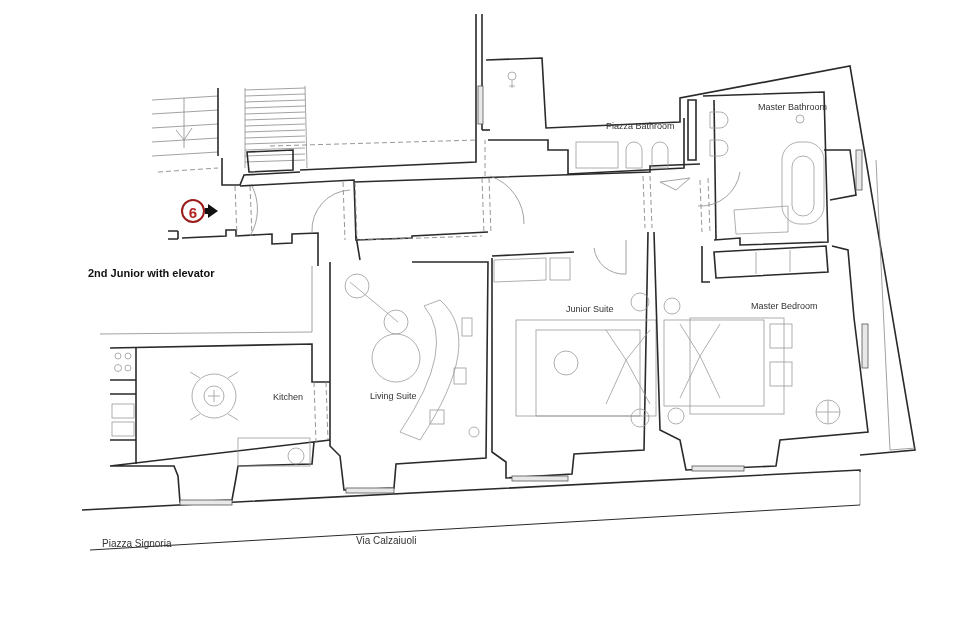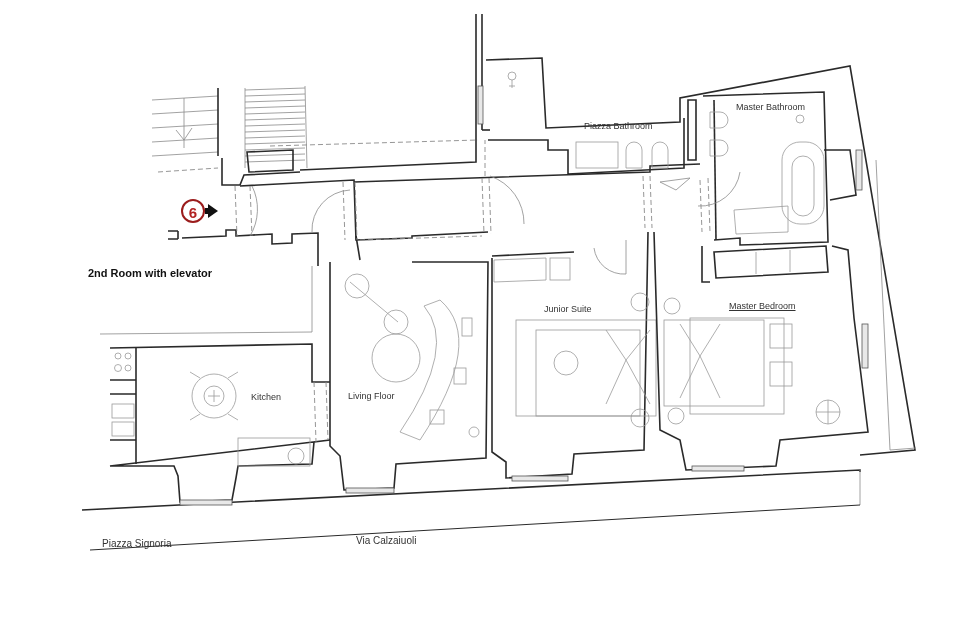--- a/index.html
+++ b/index.html
@@ -3,21 +3,21 @@
 <meta charset="utf-8">
 <style>
   html,body{margin:0;padding:0;background:#ffffff;}
   body{width:960px;height:641px;overflow:hidden;font-family:"Liberation Sans",sans-serif;}
   #plan{position:absolute;left:0;top:0;width:960px;height:641px;}
   .wall{fill:none;stroke:#2a2a2a;stroke-width:1.6;}
   .thin{fill:none;stroke:#8a8a8a;stroke-width:0.8;}
   .furn{fill:none;stroke:#9a9a9a;stroke-width:0.8;}
   .dash{fill:none;stroke:#8a8a8a;stroke-width:0.9;stroke-dasharray:5 3;}
   .win{fill:#e8e8e8;stroke:#555;stroke-width:0.8;}
-  .lbl{position:absolute;font-size:9px;color:#333;white-space:nowrap;font-family:"Liberation Sans",sans-serif;}
+  .lbl{position:absolute;font-size:9px;color:#333;white-space:nowrap;font-family:"Liberation Sans",sans-serif;margin-left:22px;}
   .title{position:absolute;left:88px;top:264px;font-size:11px;font-weight:bold;color:#111;line-height:18px;}
   .street{position:absolute;font-size:10px;color:#333;}
   .badge{position:absolute;left:181px;top:199px;width:24px;height:24px;border:2px solid #9b1c1c;border-radius:50%;color:#b22222;font-weight:bold;font-size:15px;text-align:center;line-height:24px;box-sizing:border-box;background:#fff;}
   .arrow{position:absolute;left:208px;top:204px;width:0;height:0;border-left:10px solid #111;border-top:7px solid transparent;border-bottom:7px solid transparent;}
   .arrow-stem{position:absolute;left:205px;top:208px;width:5px;height:6px;background:#111;}
 </style>
 </head>
 <body>
 
 <svg id="plan" viewBox="0 0 960 641" xmlns="http://www.w3.org/2000/svg">
@@ -154,28 +154,28 @@
     <path class="dash" d="M314 382 L316 442 M326 382 L328 440"></path>
     <path class="thin" d="M100 334 L312 332 L312 266"></path>
   </g>
 
   <rect class="win" x="692" y="466" width="52" height="5"></rect>
   <rect class="win" x="512" y="476" width="56" height="5"></rect>
   <path class="thin" d="M876 160 L890 450 L916 448"></path>
 </svg>
 
 <div class="title">
-  <div>2nd Room with elevator</div>
+  <div>2nd Junior with elevator</div>
 </div>
 
 <div class="badge">6</div>
 <div class="arrow-stem"></div>
 <div class="arrow"></div>
 
 <div class="lbl" style="left:584px;top:121px;">Piazza Bathroom</div>
 <div class="lbl" style="left:736px;top:102px;">Master Bathroom</div>
 <div class="lbl" style="left:544px;top:304px;">Junior Suite</div>
-<div class="lbl" style="left:729px;top:301px;text-decoration:underline;">Master Bedroom</div>
+<div class="lbl" style="left:729px;top:301px;">Master Bedroom</div>
 <div class="lbl" style="left:251px;top:392px;text-align:center;">Kitchen</div>
-<div class="lbl" style="left:348px;top:391px;">Living Floor</div>
+<div class="lbl" style="left:348px;top:391px;">Living Suite</div>
 
 <div class="street" style="left:356px;top:502px;margin-top:33px;">Via Calzaiuoli</div>
 <div class="street" style="left:102px;top:538px;">Piazza Signoria</div>
 
 </body></html>

